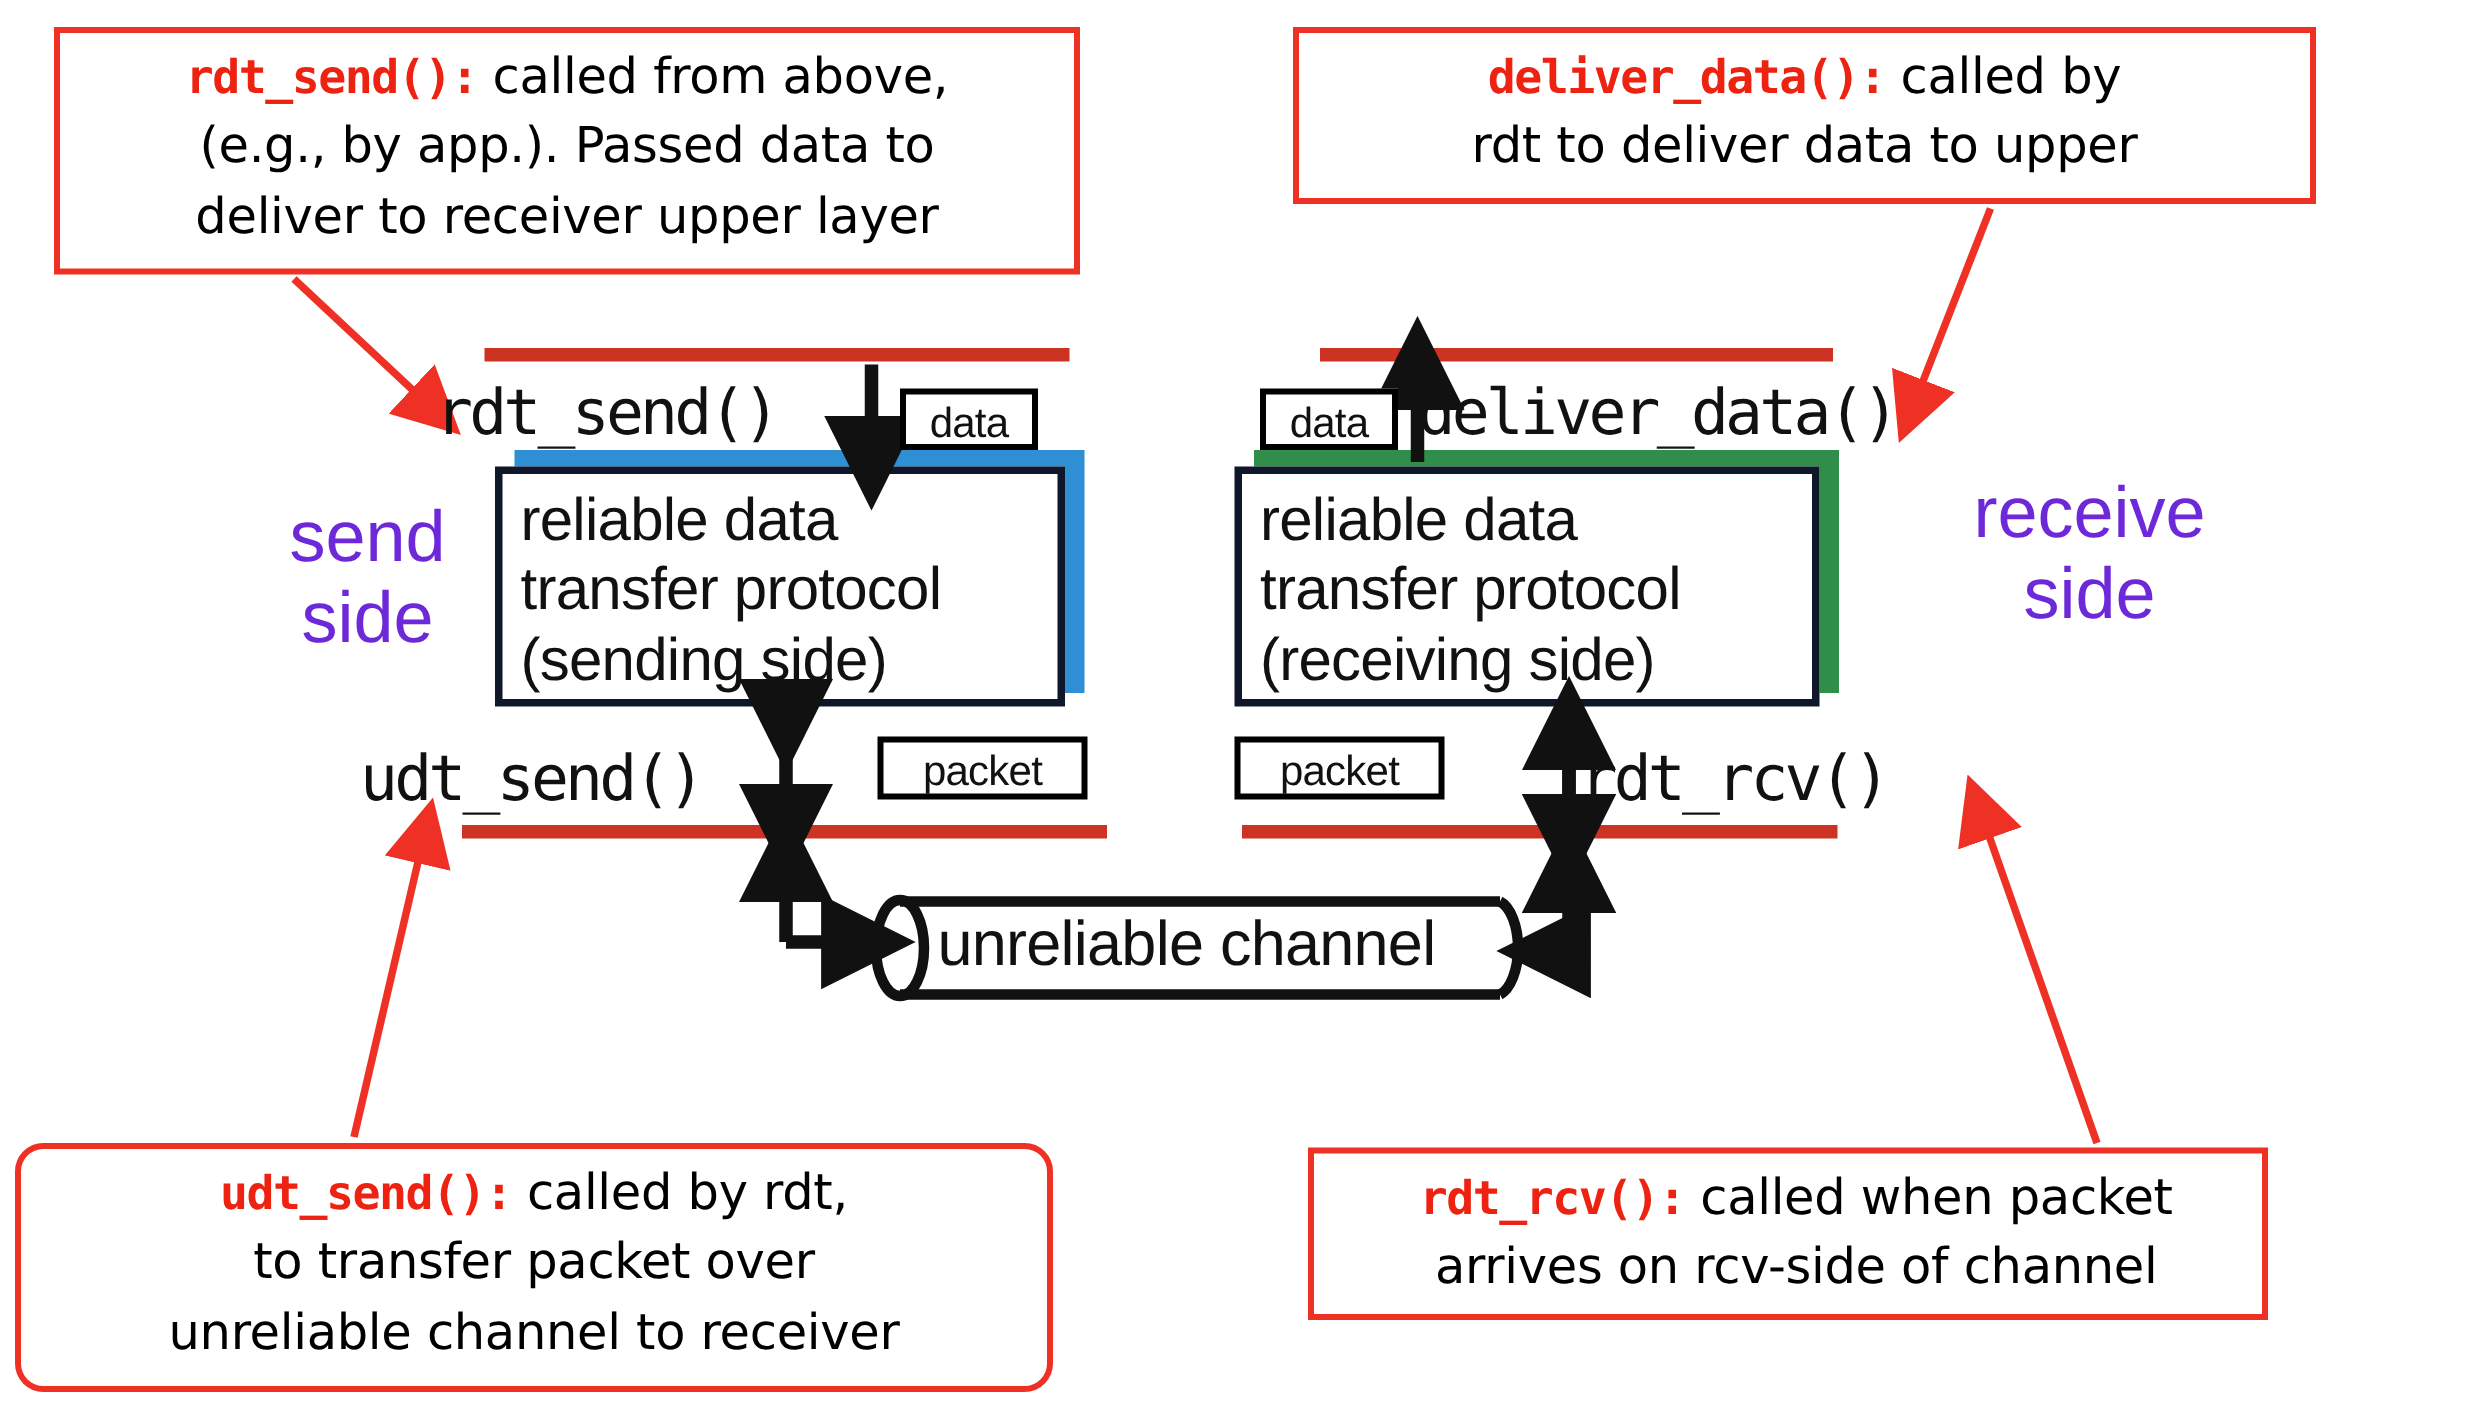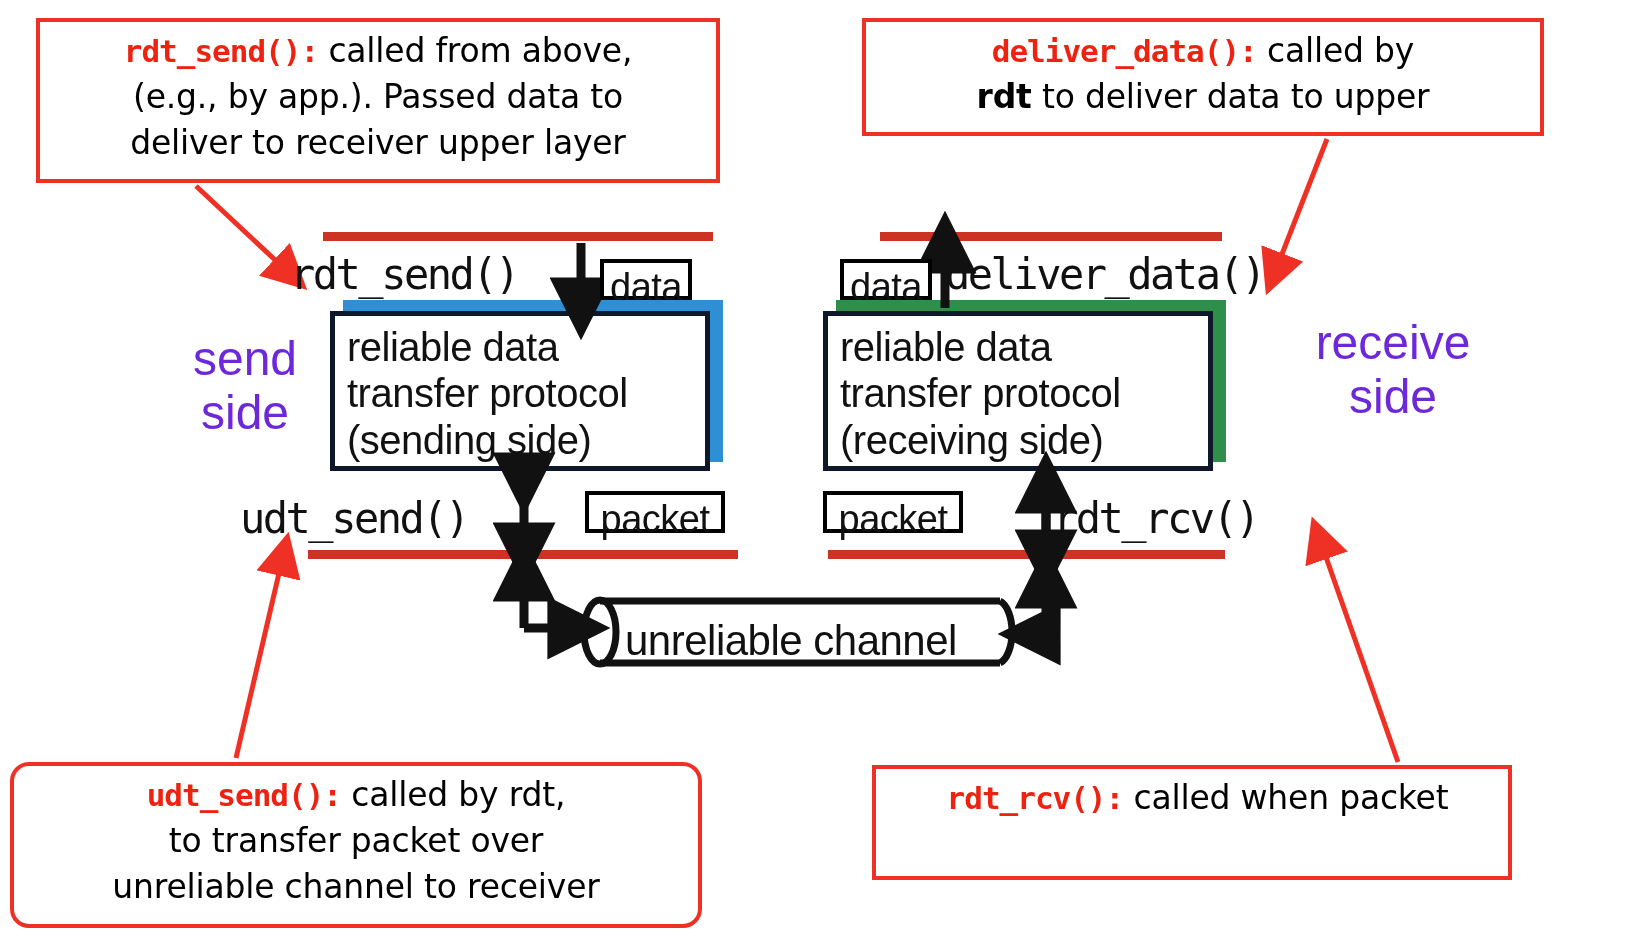--- a/index.html
+++ b/index.html
@@ -37,21 +37,21 @@
     letter-spacing: -0.2px;
     z-index: 6;
   }
   .callout .code {
     font-family: "DejaVu Sans Mono", monospace;
     font-weight: bold;
     color: #ee2211;
     font-size: 31px;
     letter-spacing: -1px;
   }
-  .callout .bold { font-weight: bold; }
+  .callout .bold { font-weight: normal; }
 
   #callout-rdt-send  { left: 36px;  top: 18px;  width: 684px; height: 165px; }
   #callout-deliver   { left: 862px; top: 18px;  width: 682px; height: 118px; }
   #callout-udt-send  { left: 10px;  top: 762px; width: 692px; height: 166px; border-radius: 19px; }
   #callout-rdt-rcv   { left: 872px; top: 765px; width: 640px; height: 115px; padding-left: 21px; }
 
   
   #leaders {
     position: absolute;
     left: 0; top: 0;
@@ -106,21 +106,21 @@
     white-space: nowrap;
     z-index: 5;
   }
 
   .tagbox {
     position: absolute;
     box-sizing: border-box;
     border: 4px solid #000000;
     background: #ffffff;
     font-family: "Liberation Sans", sans-serif;
-    font-size: 38px;
+    font-size: 28px;
     color: #111111;
     text-align: center;
     line-height: 1;
     padding-top: 5px;
     letter-spacing: -0.5px;
     z-index: 6;
   }
 
   
   #arrows {
@@ -174,20 +174,21 @@
   </div>
 
   <div class="callout" id="callout-udt-send">
     <span class="code">udt_send():</span><span> called by rdt,</span><br>
     <span>to transfer packet over</span><br>
     <span>unreliable channel to receiver</span>
   </div>
 
   <div class="callout" id="callout-rdt-rcv">
     <span class="code">rdt_rcv():</span><span> called when packet</span><br>
+    <span>arrives on rcv-side of channel</span>
   </div>
 
   <div class="redline" style="left:323px; top:232px; width:390px;"></div>
   <div class="redline" style="left:880px; top:232px; width:342px;"></div>
   <div class="redline" style="left:308px; top:550px; width:430px;"></div>
   <div class="redline" style="left:828px; top:550px; width:397px;"></div>
 
   <div class="sidelabel" style="left:165px; top:332px; width:160px;">
     <span>send</span><br>
     <span>side</span>
@@ -255,15 +256,15 @@
 
     <line x1="600" y1="601" x2="1000" y2="601" stroke="#111111" stroke-width="7"></line>
 
     <line x1="600" y1="663" x2="1000" y2="663" stroke="#111111" stroke-width="7"></line>
 
     <ellipse cx="600" cy="632" rx="16" ry="32" fill="none" stroke="#111111" stroke-width="7"></ellipse>
 
     <path d="M1000,601 A16,32 0 0 1 1000,663" fill="none" stroke="#111111" stroke-width="7"></path>
   </svg>
 
-  <div id="channel-label" style="left:625px; top:605px;margin-top:12px;">unreliable channel</div>
+  <div id="channel-label" style="left:625px; top:605px;">unreliable channel</div>
 
 </div>
 
 </body></html>

